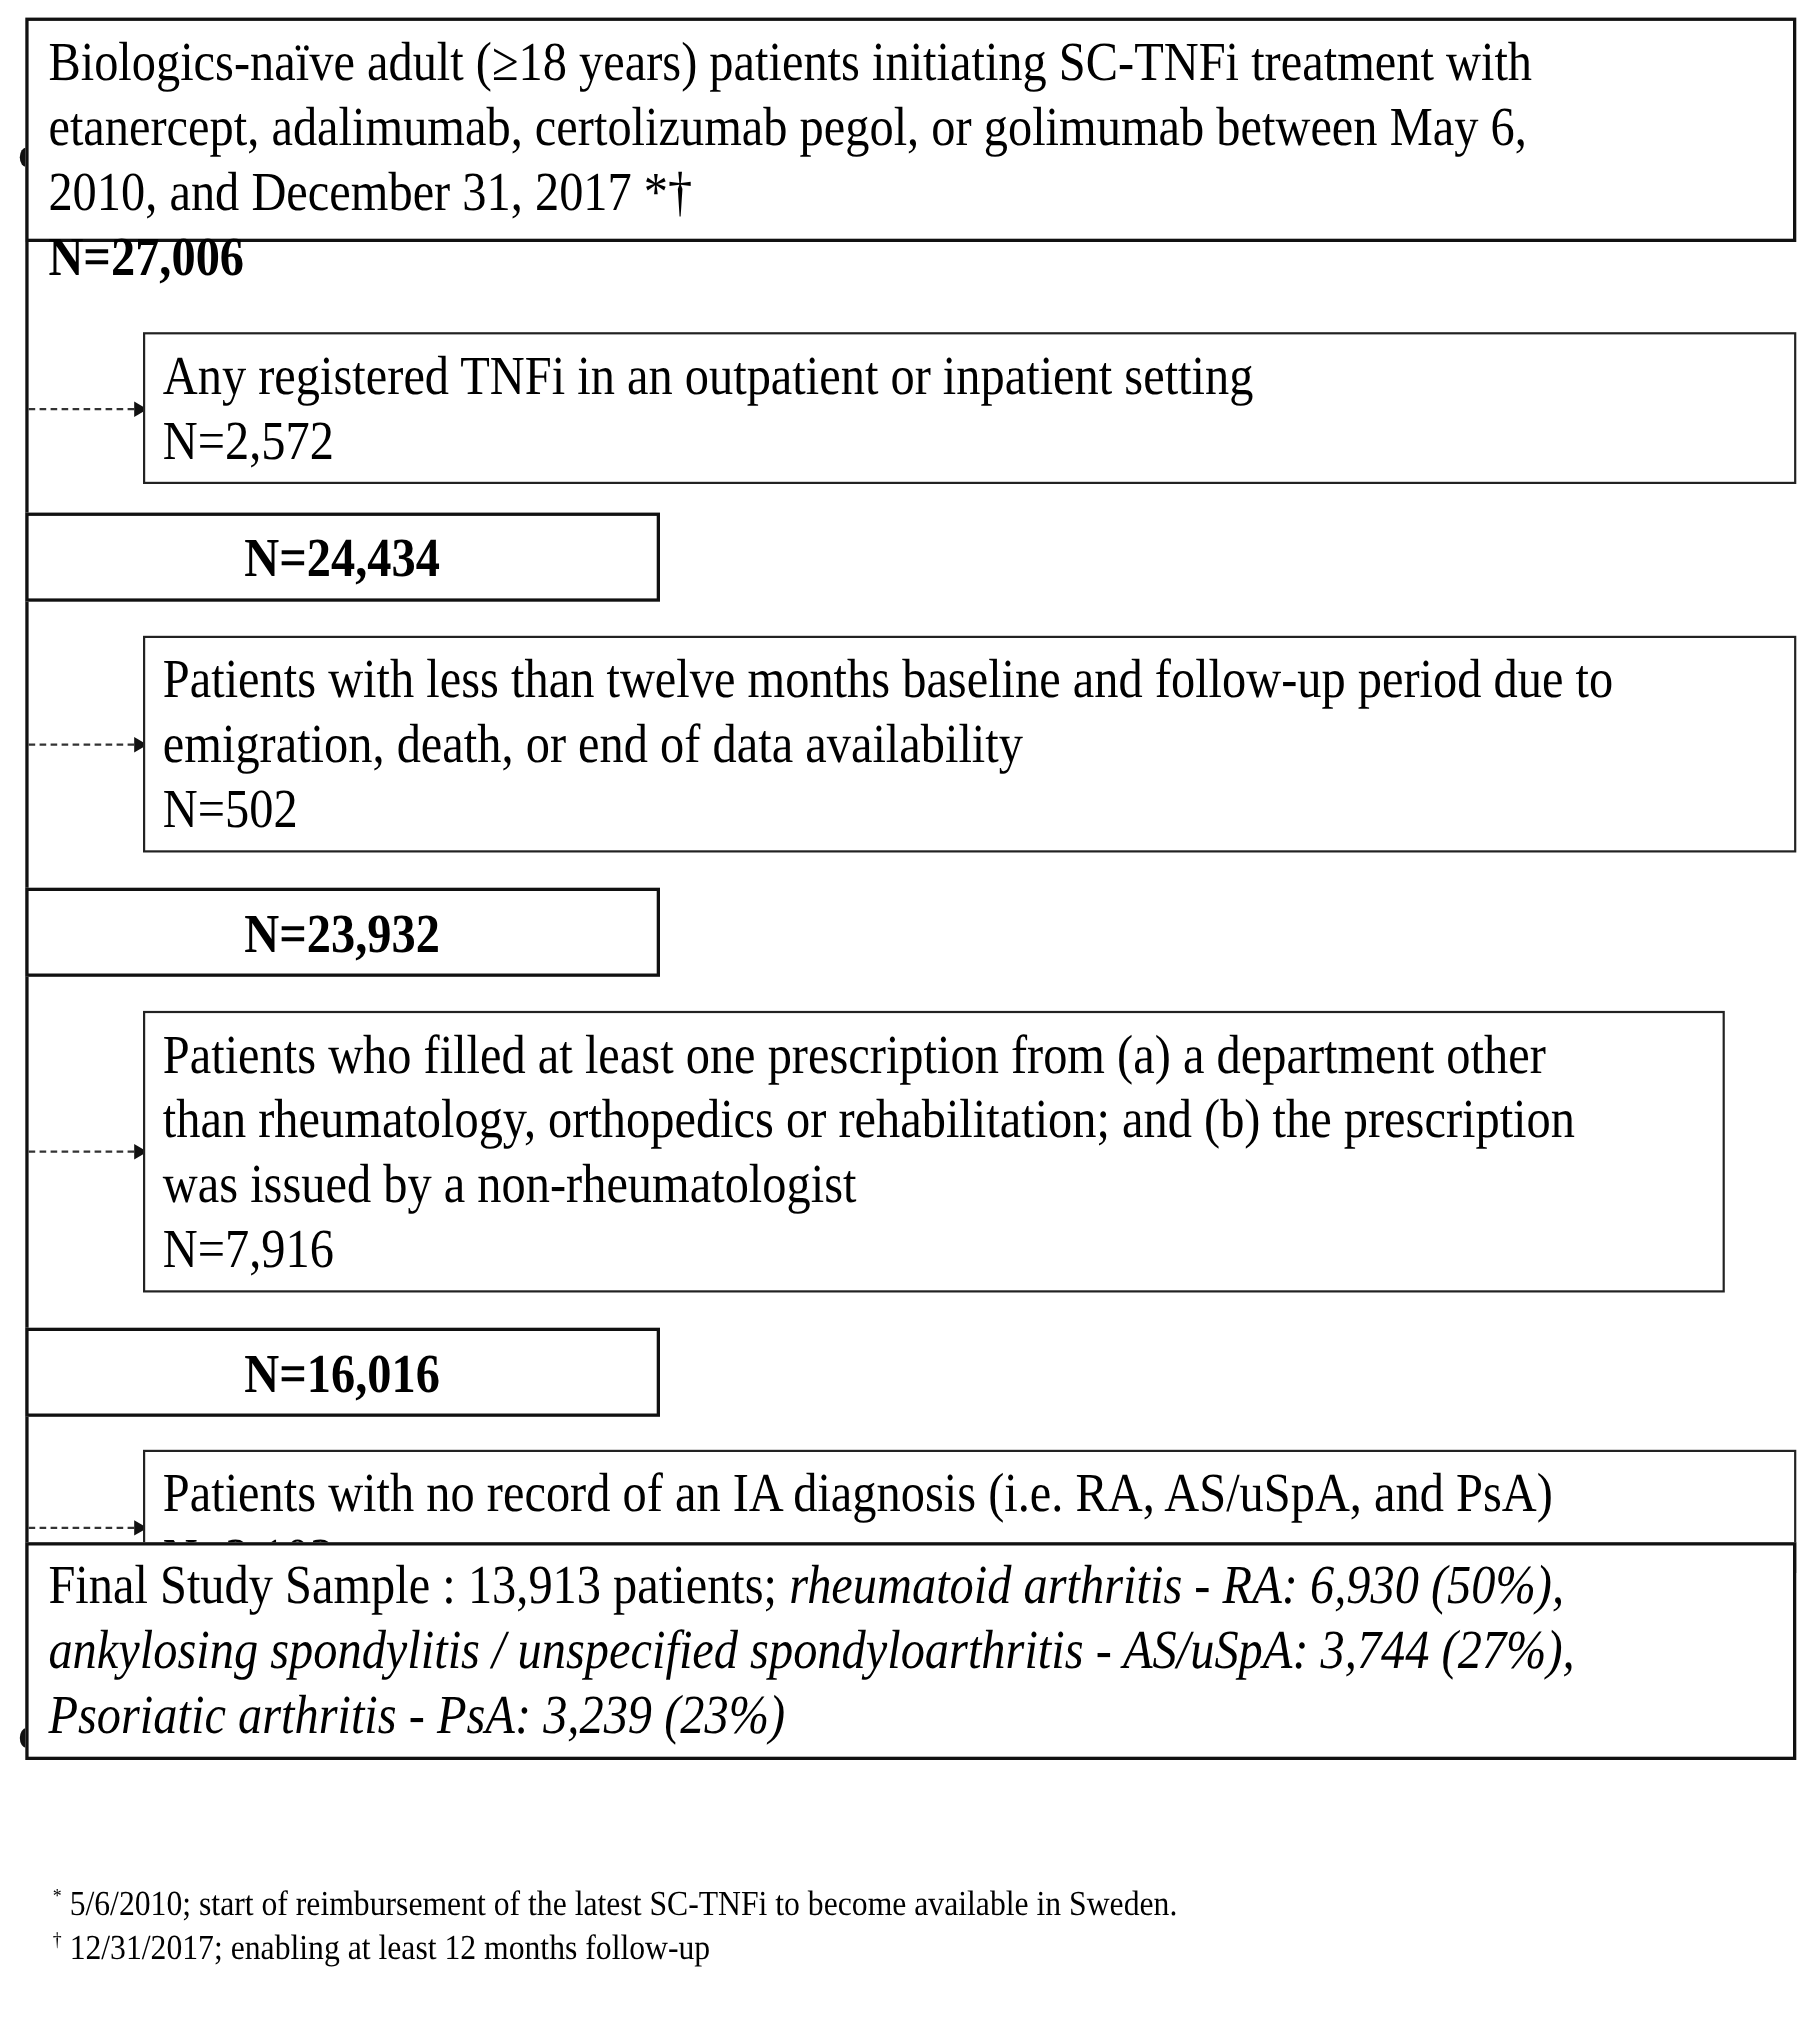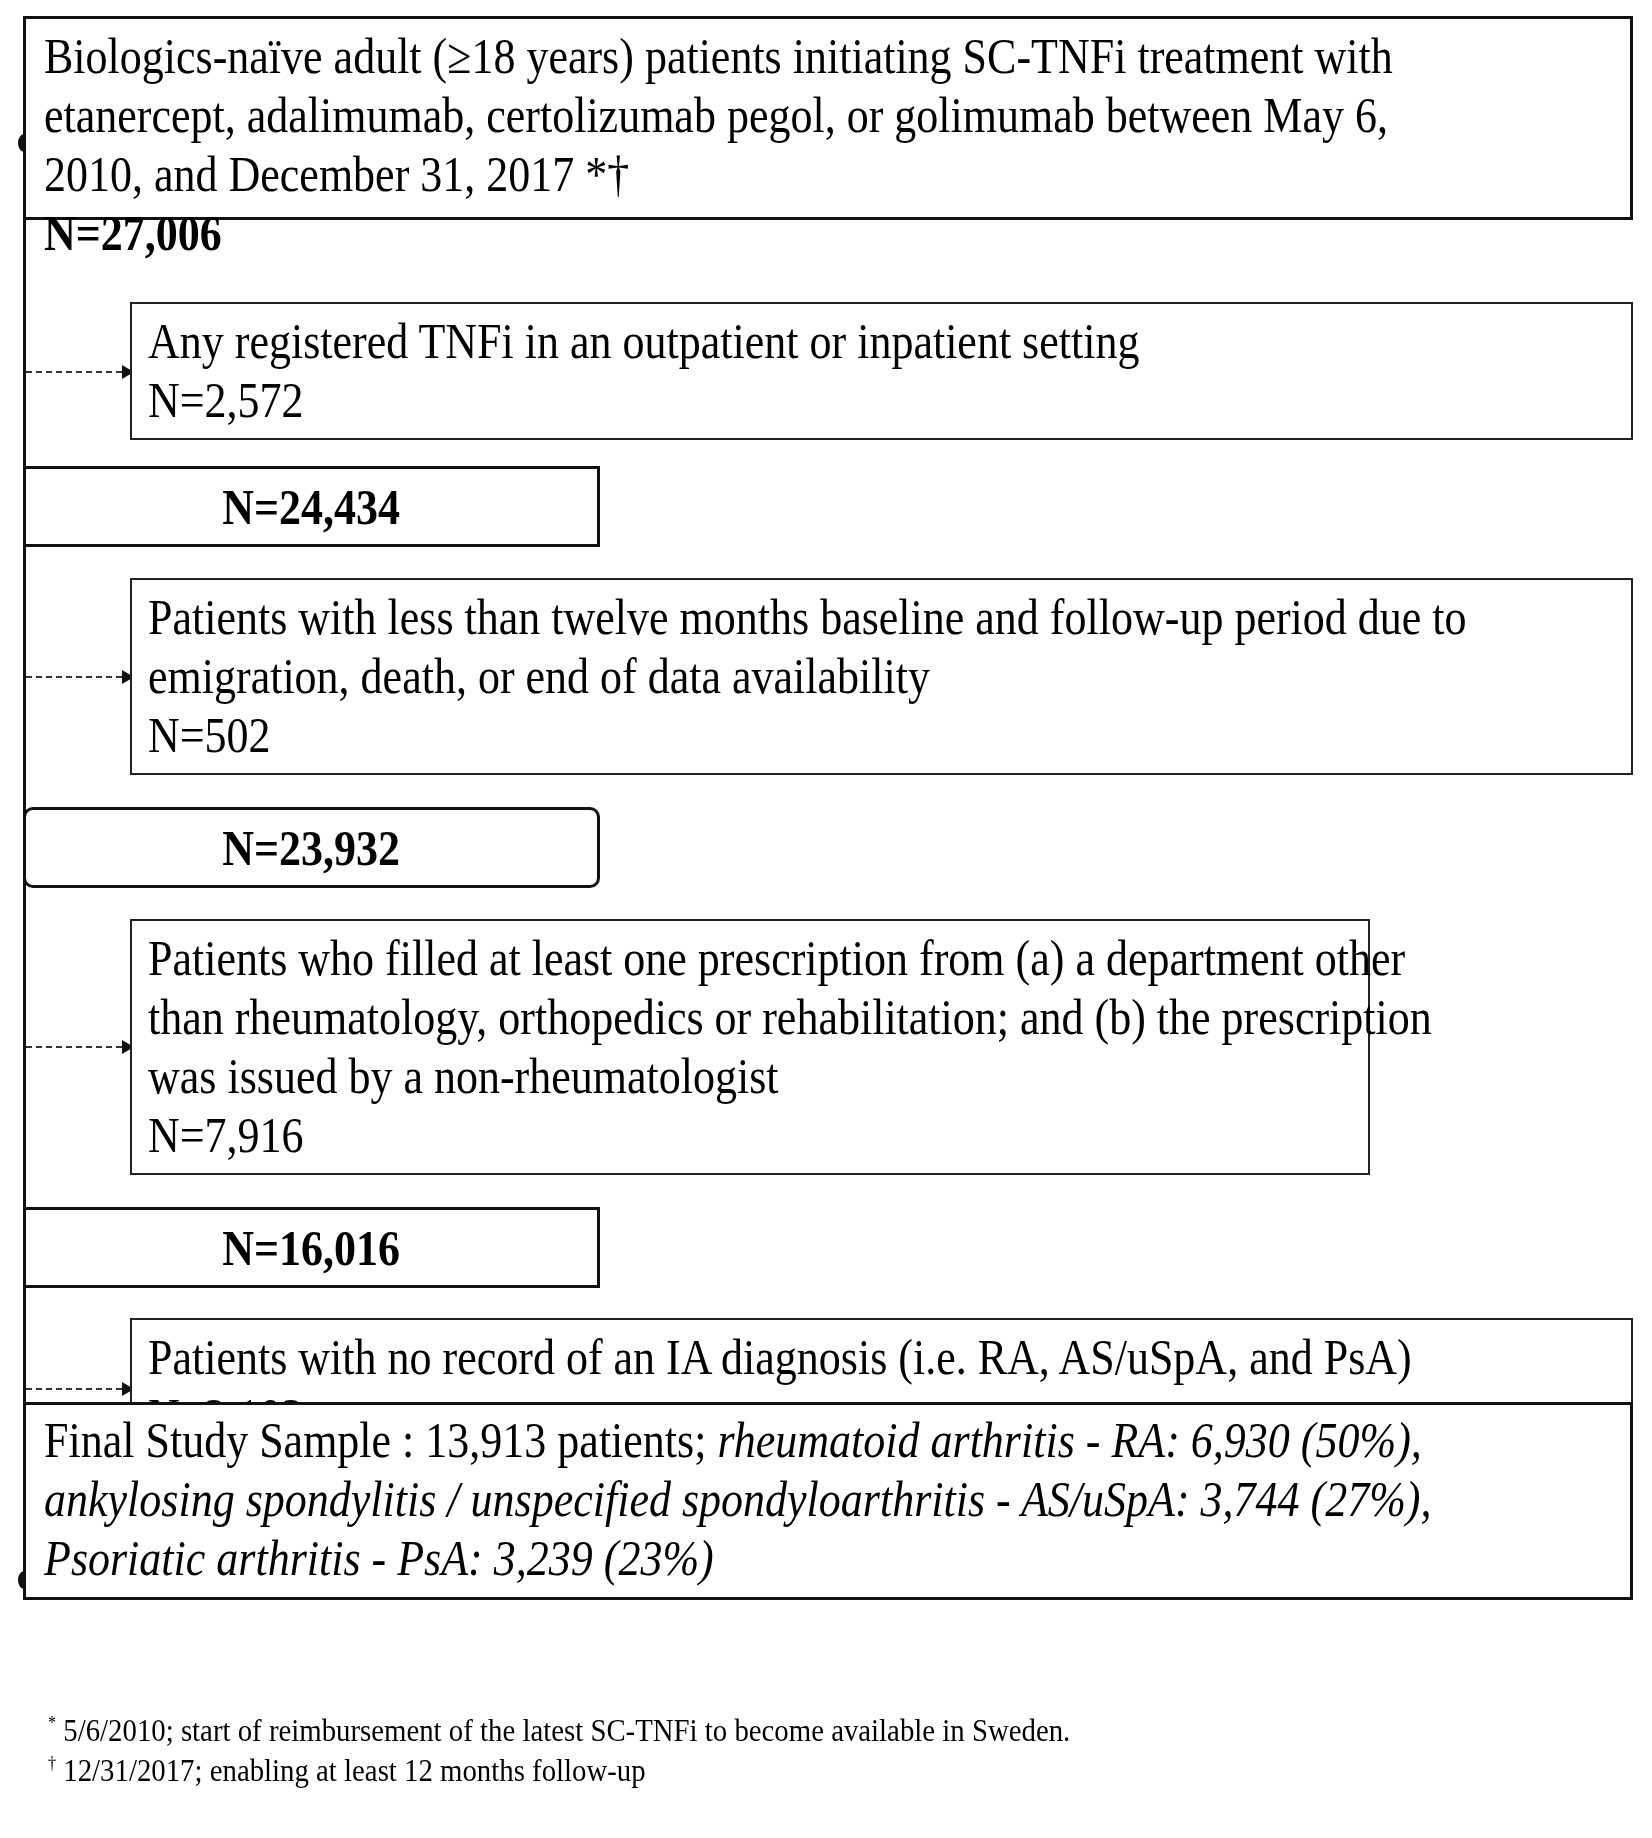--- a/index.html
+++ b/index.html
@@ -58,28 +58,28 @@
 
 <div class="arrow" style="top:676px;"></div>
 <div class="box excl" style="left:130px; top:578px; width:1503px; height:197px;">
   <div class="lines">
     <span class="line">Patients with less than twelve months baseline and follow-up period due to</span>
     <span class="line">emigration, death, or end of data availability</span>
     <span class="line">N=502</span>
   </div>
 </div>
 
-<div class="box main" style="left:23px; top:807px; width:577px; height:81px;border-radius:10px;">
+<div class="box main" style="left:23px; top:807px; width:577px; height:81px;">
   <div class="ncount">
       <span>N=23,932</span>
     </div>
 </div>
 
 <div class="arrow" style="top:1046px;"></div>
-<div class="box excl" style="left:130px; top:919px; width:1240px; height:256px;">
+<div class="box excl" style="left:130px; top:919px; width:1438px; height:256px;">
   <div class="lines">
     <span class="line">Patients who filled at least one prescription from (a) a department other</span>
     <span class="line">than rheumatology, orthopedics or rehabilitation; and (b) the prescription</span>
     <span class="line">was issued by a non-rheumatologist</span>
     <span class="line">N=7,916</span>
   </div>
 </div>
 
 <div class="box main" style="left:23px; top:1207px; width:577px; height:81px;">
   <div class="ncount">

